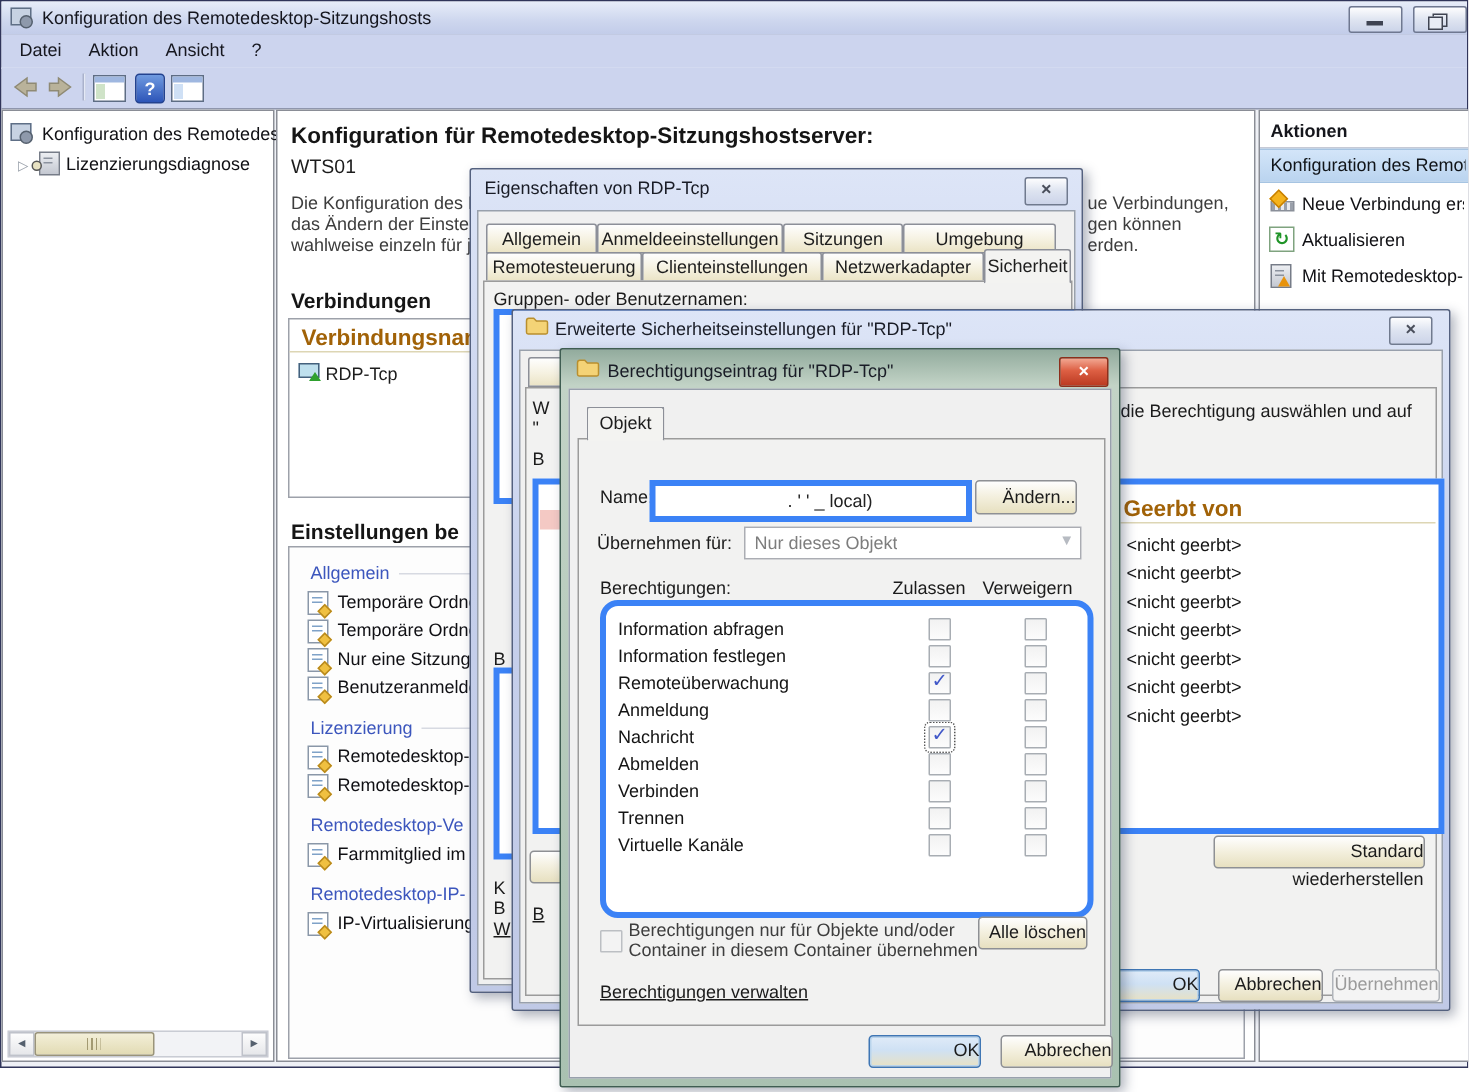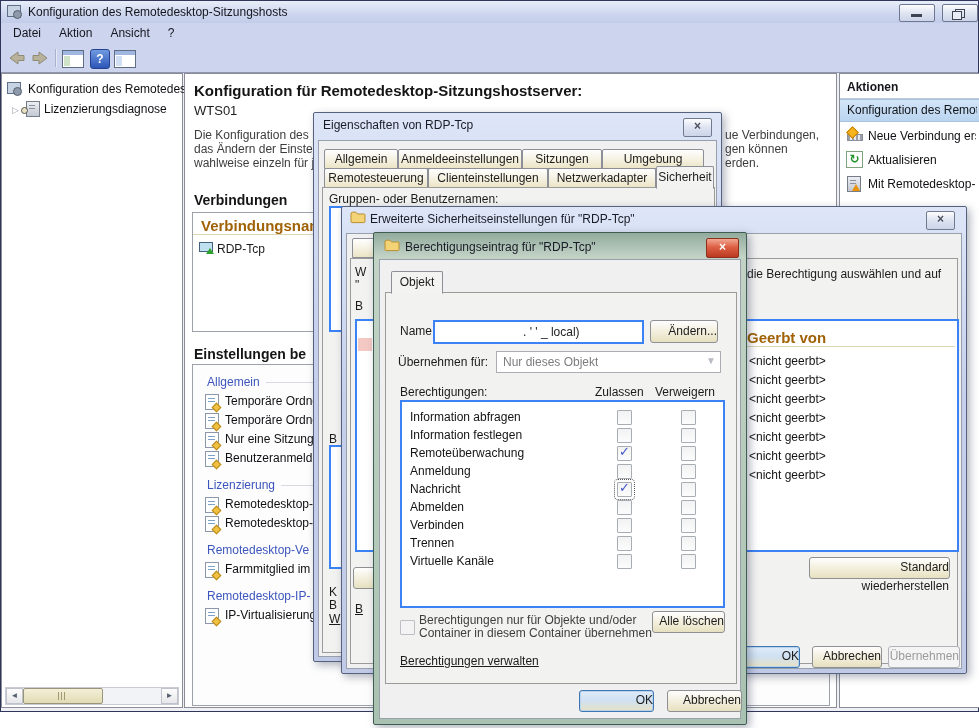--- a/index.html
+++ b/index.html
@@ -74,21 +74,21 @@
   .dlg-body{position:absolute;background:#f0f0f0;border:1px solid #98a0ac;}
   .tab{position:absolute;height:18px;line-height:18px;text-align:center;font-size:12px;color:#1d1d1d;
        border:1px solid #8c8f98;border-radius:2px 2px 0 0;overflow:hidden;white-space:nowrap;
        background:linear-gradient(#fefefe,#f5f1e0 55%,#ebe4c6);}
   .tab.active{background:#f3f3f1;border-bottom:1px solid #f3f3f1;z-index:6;}
   .tabpage{position:absolute;border:1px solid #9b9b9b;background:#f2f2f1;}
   .btn{position:absolute;font-size:12px;color:#1c1c1c;text-align:right;border:1px solid #8e9094;border-radius:3px;
        background:linear-gradient(#fefefe,#f3efdd 50%,#e7e0c0);}
   .btn.default{border-color:#3f76b4;background:linear-gradient(#e0ebf8,#cfe1f4 45%,#e7e1c4);box-shadow:inset 0 0 0 1px #b9d4ec;}
   .btn.disabled{background:#f4f4f4;border-color:#b0b4ba;color:#9b9b9b;}
-  .field{position:absolute;background:#fff;border:2px solid #3b82f6;}
+  .field{position:absolute;background:#fff;border:4px solid #3b82f6;}
   .combo{position:absolute;background:#fff;border:1px solid #abadb3;color:#7d7d7d;}
   .combo .arr{position:absolute;right:4px;top:3px;color:#b7bbc2;font-size:10px;}
   .cb{position:absolute;width:13px;height:13px;border:1px solid #a8adb3;border-radius:1px;background:linear-gradient(#f2f2f2,#fcfcfc);}
   .cb.checked::after{content:"✓";position:absolute;left:1px;top:-3px;font-size:13px;font-weight:bold;color:#4057c8;}
   .cb.focused{outline:1px dotted #555;outline-offset:2px;}
   .cb.disabled{border-color:#bcbfc3;background:#f3f3f3;}
   .link{color:#0b61c4;text-decoration:underline;}
   .frag{position:absolute;font-size:12px;color:#1b1b1b;white-space:nowrap;}
   .perm-row{position:relative;height:18px;}
   .perm-row .nm{position:absolute;left:8px;top:2px;font-size:12px;color:#141414;white-space:nowrap;}
@@ -427,21 +427,21 @@
         <span class="frag" style="left:12px;top:62px;text-align:right;">Übernehmen für:</span>
         <div class="combo" style="left:110px;top:58px;width:223px;height:20px;">
           <span class="abs nowrap" style="left:6px;top:3px;">Nur dieses Objekt</span>
           <span class="arr">▼</span>
         </div>
 
         <span class="frag" style="left:14px;top:92px;">Berechtigungen:</span>
         <span class="frag" style="left:209px;top:92px;">Zulassen</span>
         <span class="frag" style="left:269px;top:92px;">Verweigern</span>
 
-        <div class="field" style="left:14px;top:107px;width:321px;height:204px;">
+        <div class="field" style="left:14px;top:107px;width:321px;height:204px;border-radius:12px;">
           <div id="perm-rows" style="position:absolute;left:0;top:6px;right:0;">
               <div class="perm-row">
                 <span class="nm">Information abfragen</span>
                 <span class="cb" style="left: 215px; top: 2px;"></span>
                 <span class="cb" style="left: 279px; top: 2px;"></span>
               </div>
               <div class="perm-row">
                 <span class="nm">Information festlegen</span>
                 <span class="cb" style="left: 215px; top: 2px;"></span>
                 <span class="cb" style="left: 279px; top: 2px;"></span>

